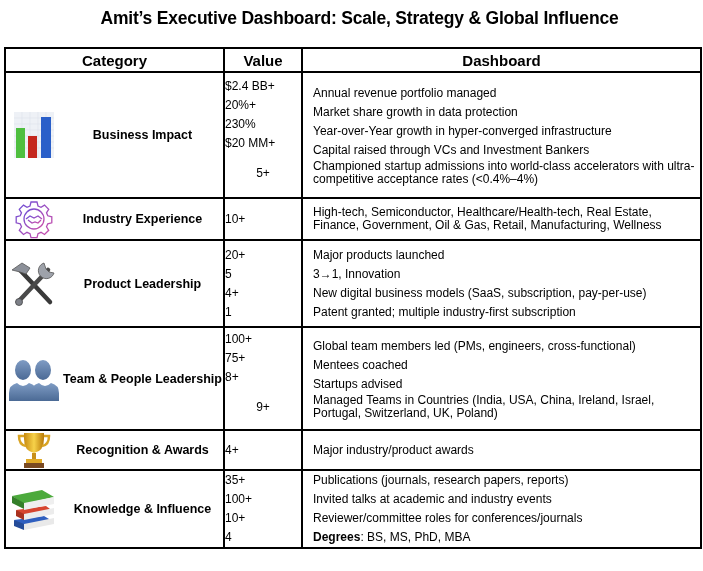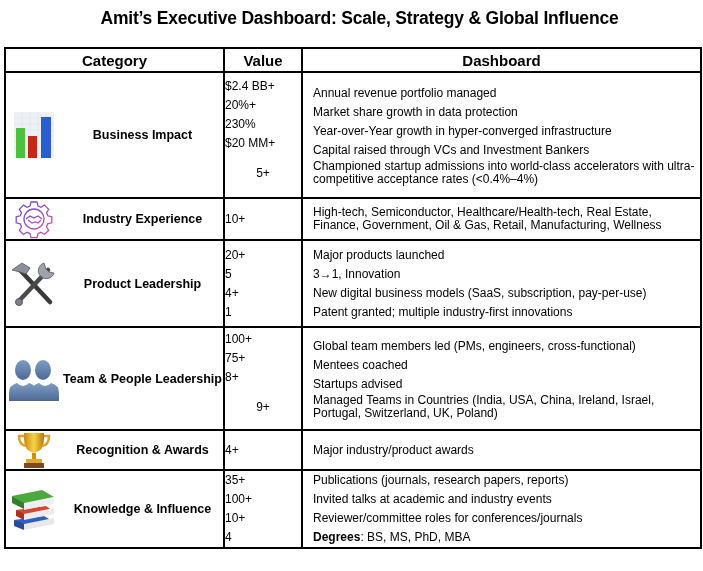--- a/index.html
+++ b/index.html
@@ -146,21 +146,21 @@
           <span class="line">5</span>
           <span class="line">4+</span>
           <span class="line">1</span>
         </div>
       </td>
       <td>
         <div class="hls">
           <span class="line">Major products launched</span>
           <span class="line">3→1, Innovation</span>
           <span class="line">New digital business models (SaaS, subscription, pay-per-use)</span>
-          <span class="line">Patent granted; multiple industry-first innovations</span>
+          <span class="line">Patent granted; multiple industry-first subscription</span>
         </div>
       </td>
     </tr>
 
     <tr style="height:103px;">
       <td class="catcell">
         <div class="catwrap">
           <span class="icon">
             <svg width="50" height="44" viewBox="0 0 50 44">
               <defs>

